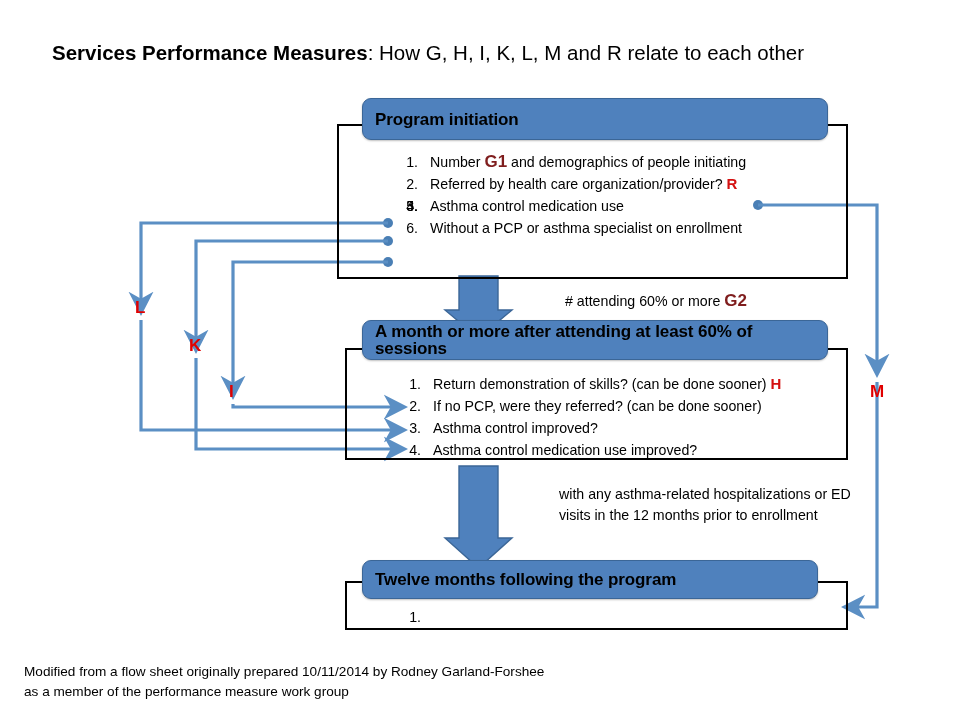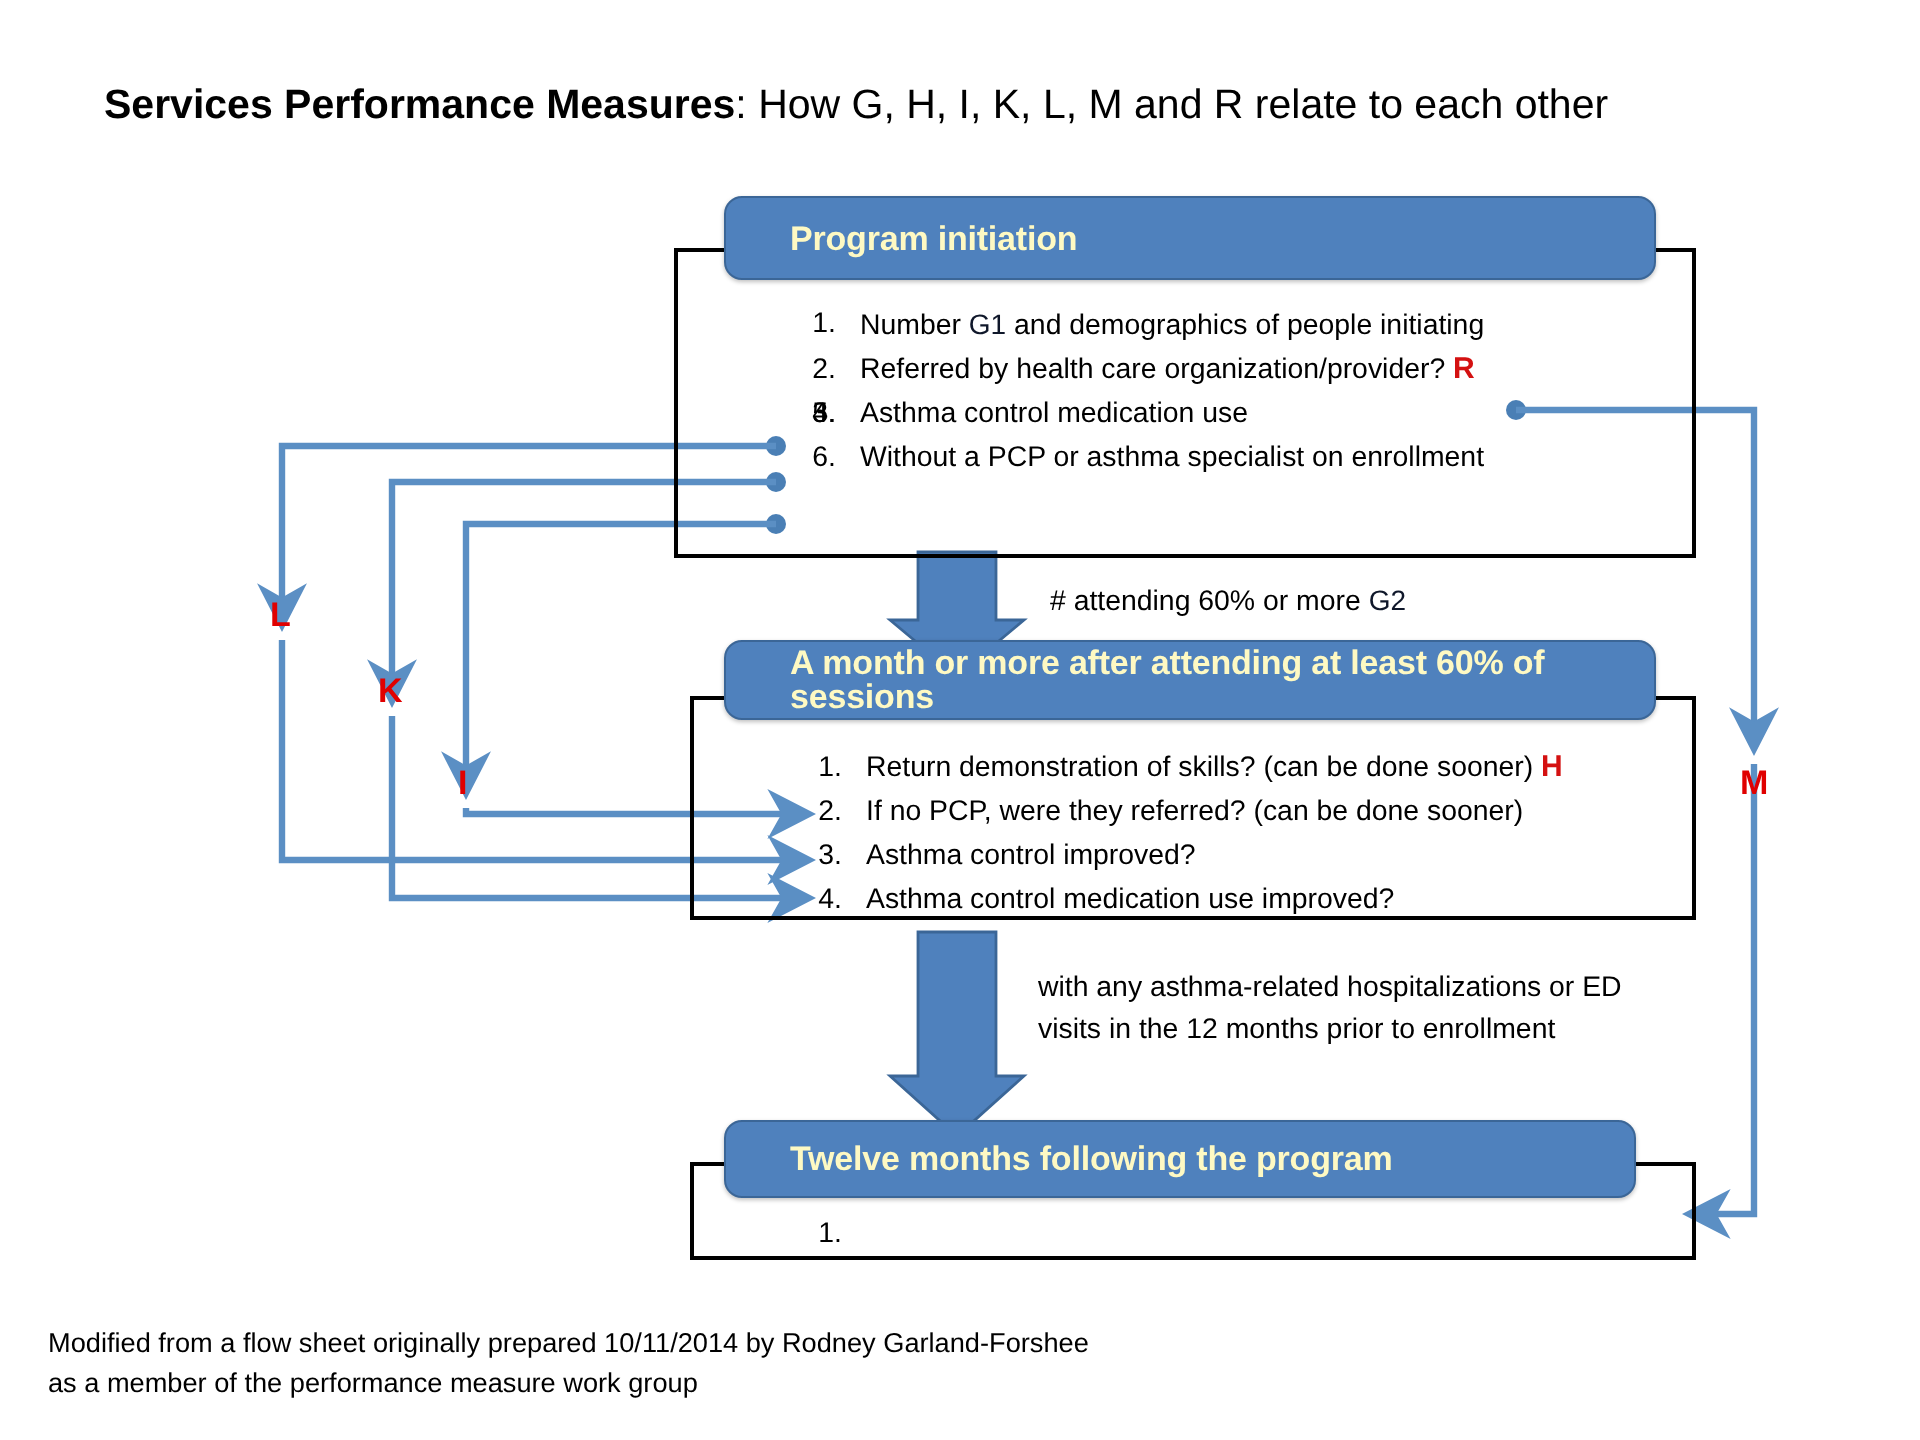--- a/index.html
+++ b/index.html
@@ -46,27 +46,27 @@
   .stage-body {
     position: absolute;
     box-sizing: border-box;
   }
   .banner {
     position: absolute;
     box-sizing: border-box;
     background: #4f81bd;
     border: 1.5px solid #3b6697;
     border-radius: 9px;
-    color: #fef9c3;
+    color: #000000;
     font-weight: bold;
     font-size: 17px;
     line-height: 1;
     display: flex;
     align-items: center;
-    padding-left: 32px;
+    padding-left: 12px;
     letter-spacing: -0.1px;
     box-shadow: 0 1px 2px rgba(0,0,0,0.25);
   }
 
   
   ol.items {
     margin: 0;
     padding: 0;
     list-style: none;
   }
@@ -82,31 +82,32 @@
     left: 0;
     width: 26px;
     text-align: right;
   }
   .tag {
     color: #d41111;
     font-weight: bold;
     font-size: 15px;
   }
   .tag-big {
-    color: #0f172a;
-    font-weight: normal;
-    font-size: 14px;
+    color: #7f1d1d;
+    font-weight: bold;
+    font-size: 17px;
   }
 
   
   .annot {
     position: absolute;
     font-size: 14.2px;
     line-height: 21px;
     white-space: nowrap;
+    margin-left: 40px;
   }
 
   
   .conn-label {
     position: absolute;
     color: #e00000;
     font-weight: bold;
     font-size: 17px;
     line-height: 1;
   }

